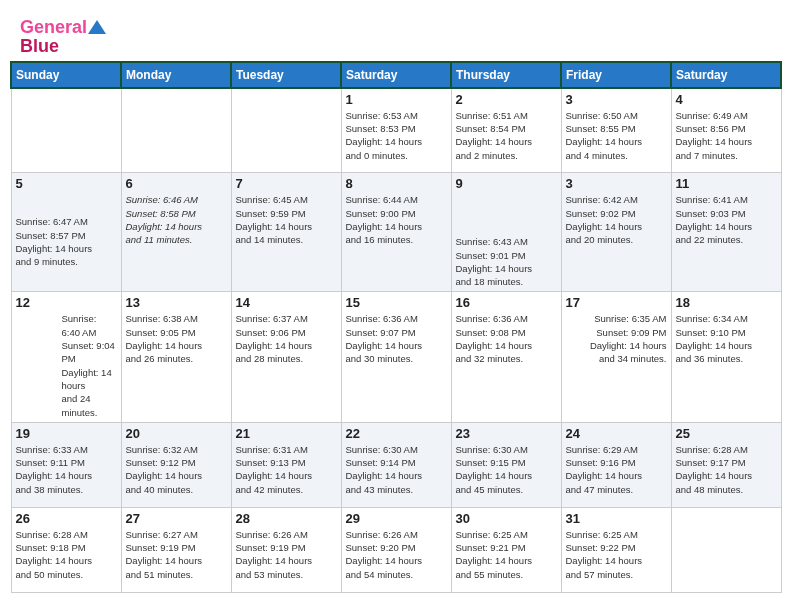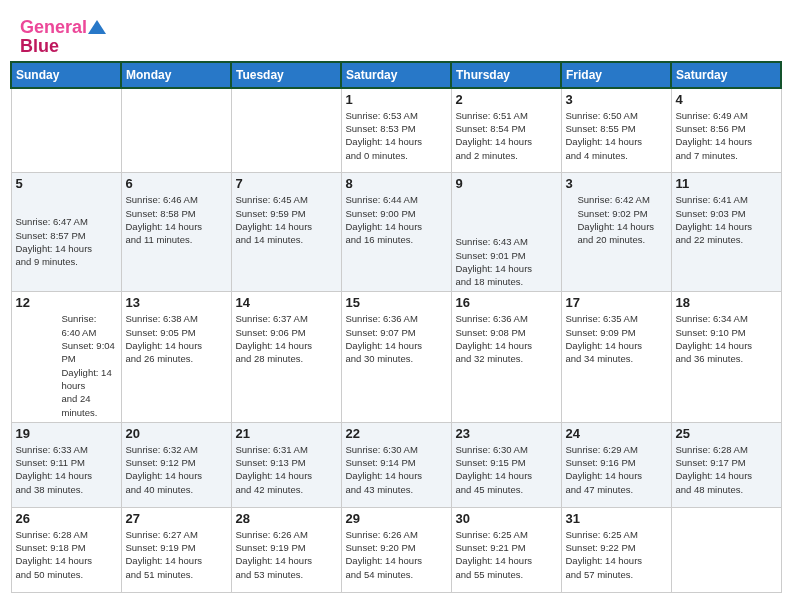--- a/index.html
+++ b/index.html
@@ -139,21 +139,21 @@
       <tr class="row-alt">
         <td>
           <span class="day-number">5</span>
           <div class="day-info" style="white-space: pre-line; margin-top: 24px;">Sunrise: 6:47 AM
 Sunset: 8:57 PM
 Daylight: 14 hours
 and 9 minutes.</div>
         </td>
         <td>
           <span class="day-number">6</span>
-          <div class="day-info" style="white-space: pre-line;">Sunrise: 6:46 AM
+          <div class="day-info" style="white-space: pre-line; font-style: italic;">Sunrise: 6:46 AM
 Sunset: 8:58 PM
 Daylight: 14 hours
 and 11 minutes.</div>
         </td>
         <td>
           <span class="day-number">7</span>
           <div class="day-info" style="white-space: pre-line;">Sunrise: 6:45 AM
 Sunset: 9:59 PM
 Daylight: 14 hours
 and 14 minutes.</div>
@@ -167,21 +167,21 @@
         </td>
         <td>
           <span class="day-number">9</span>
           <div class="day-info" style="white-space: pre-line; margin-top: 44px;">Sunrise: 6:43 AM
 Sunset: 9:01 PM
 Daylight: 14 hours
 and 18 minutes.</div>
         </td>
         <td>
           <span class="day-number">3</span>
-          <div class="day-info" style="white-space: pre-line; margin-left: 12px;">Sunrise: 6:42 AM
+          <div class="day-info" style="white-space: pre-line;">Sunrise: 6:42 AM
 Sunset: 9:02 PM
 Daylight: 14 hours
 and 20 minutes.</div>
         </td>
         <td>
           <span class="day-number">11</span>
           <div class="day-info" style="white-space: pre-line;">Sunrise: 6:41 AM
 Sunset: 9:03 PM
 Daylight: 14 hours
 and 22 minutes.</div>
@@ -218,21 +218,21 @@
         </td>
         <td>
           <span class="day-number">16</span>
           <div class="day-info" style="white-space: pre-line;">Sunrise: 6:36 AM
 Sunset: 9:08 PM
 Daylight: 14 hours
 and 32 minutes.</div>
         </td>
         <td>
           <span class="day-number">17</span>
-          <div class="day-info" style="white-space: pre-line;">Sunrise: 6:35 AM
+          <div class="day-info" style="white-space: pre-line; text-align: right;">Sunrise: 6:35 AM
 Sunset: 9:09 PM
 Daylight: 14 hours
 and 34 minutes.</div>
         </td>
         <td>
           <span class="day-number">18</span>
           <div class="day-info" style="white-space: pre-line;">Sunrise: 6:34 AM
 Sunset: 9:10 PM
 Daylight: 14 hours
 and 36 minutes.</div>

